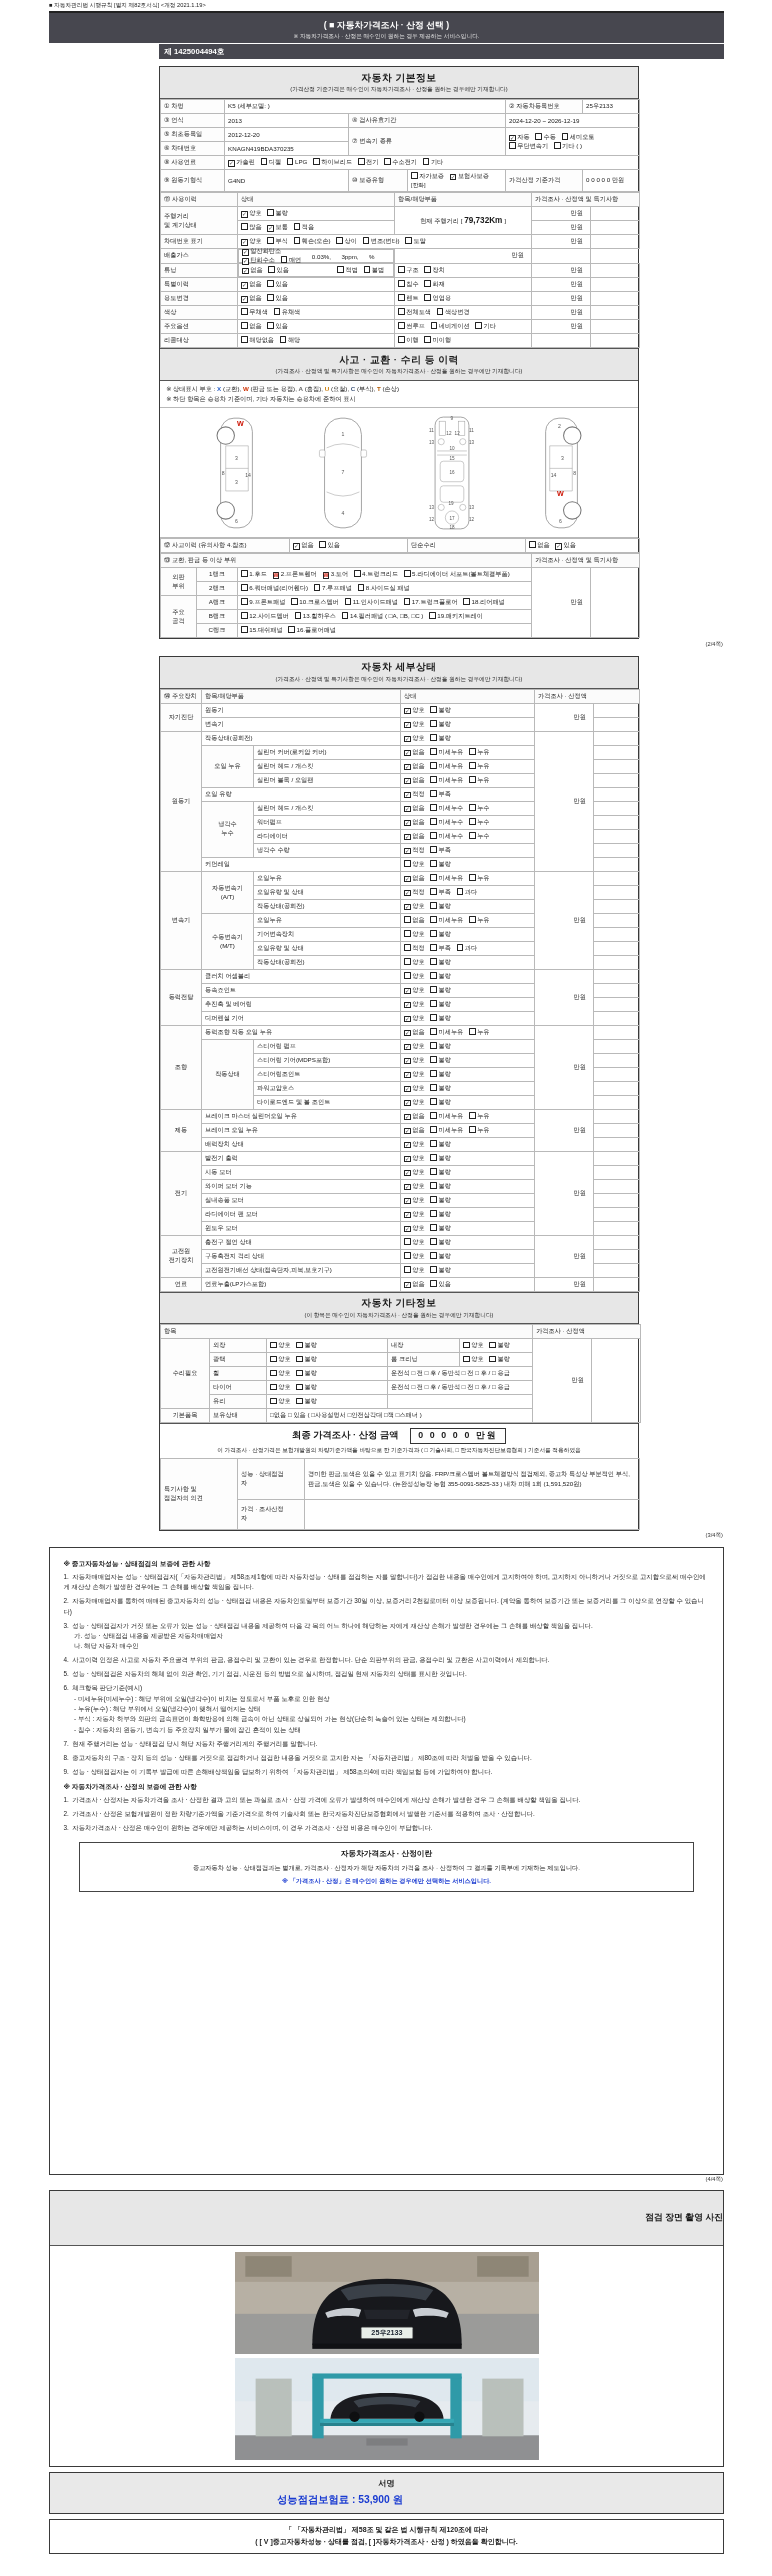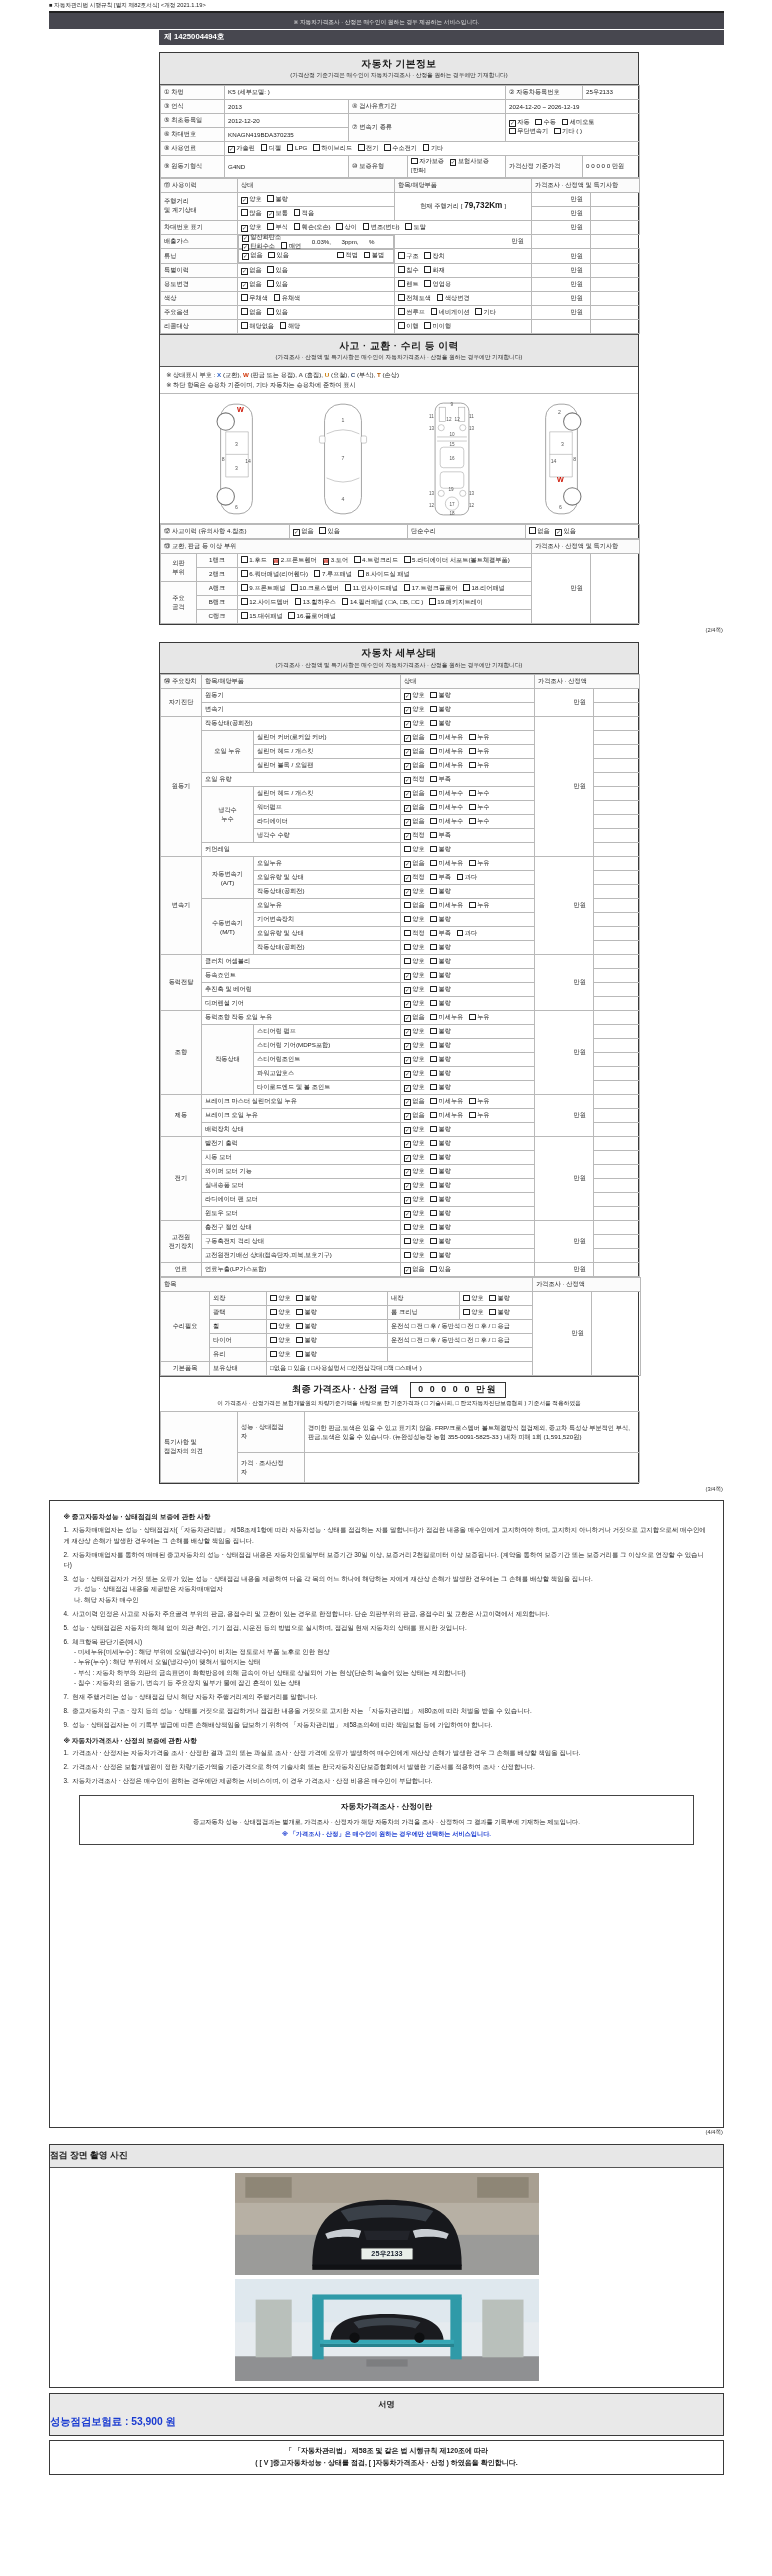--- a/index.html
+++ b/index.html
@@ -37,36 +37,37 @@
   .finalprice .fp1 { font-size:9.3px; font-weight:bold; display:inline-block; margin-right:9.3px; }
   .finalprice .fp2 { font-size:8.8px; font-weight:bold; display:inline-block; border:1px solid #333; padding:1px 7.2px; letter-spacing:2.1px; background:#fdfdfd; }
   .finalprice .fp3 { font-size:5.7px; margin-top:2.6px; }
   .notice-body { padding:6.2px 13.4px 8.2px; font-size:6.4px; line-height:1.62; min-height:626px; }
   .notice-body .nt { font-weight:bold; margin:5.2px 0 2.1px; font-size:6.7px; }
   .notice-item { margin-bottom:3.6px; white-space:pre-wrap; }
   .hlbox { border:1px solid #444; margin:8.2px 15.5px 2.1px; padding:5.2px 8.2px; text-align:center; }
   .hlbox .bt { font-size:7.7px; font-weight:bold; margin-bottom:3.1px; }
   .hlbox .bl1 { font-size:6.2px; margin-bottom:2.1px; }
   .hlbox .bl2 { font-size:6.2px; color:#1a3bd1; font-weight:bold; }
-  .photo-head { background:#e7e7e7; text-align:left; font-size:8.8px; font-weight:bold; padding:5px 0; border-bottom:1px solid #555; }
+  .photo-head { background:#e7e7e7; text-align:right; font-size:8.8px; font-weight:bold; padding:21px 0; border-bottom:1px solid #555; }
   .photos { display:flex; flex-direction:column; align-items:center; gap:4.1px; padding:5.2px 0 6.2px; }
   .sigbar { margin:5.2px 0 0 49px; width:675px; border:1px solid #3a3a3a; background:#e9e9e9; padding:5.2px 0 6.2px; }
   .sigbar .sg { text-align:center; font-size:8.2px; font-weight:bold; }
-  .sigbar .ins { text-align:left; margin:4.1px 93px 0 0; font-size:10.3px; font-weight:bold; color:#1a3bd1; }
+  .sigbar .ins { text-align:center; margin:4.1px 93px 0 0; font-size:10.3px; font-weight:bold; color:#1a3bd1; }
   .footerbox { margin:4.1px 49px 0; border:1px solid #3a3a3a; text-align:center; padding:4.6px 0 5.2px; font-size:7px; font-weight:bold; line-height:1.7; }
   svg text { font-family:"Liberation Sans",sans-serif; }
   .subcell { background:#fdfdfd; }
   .remark-txt { line-height:1.55; }
 </style>
 </head>
 <body>
 
 <div class="topline">■ 자동차관리법 시행규칙 [별지 제82호서식] &lt;개정 2021.1.19&gt;</div>
 <div class="dblrule"></div>
 <div class="band">
+  <div class="t2">( ■ 자동차가격조사 · 산정 선택 )</div>
   <div class="t3">※ 자동차가격조사 · 산정은 매수인이 원하는 경우 제공하는 서비스입니다.</div>
 </div>
 <div class="docno">제 1425004494호</div>
 
 <div class="box">
   <div class="sec-head">
     <div class="h">자동차 기본정보</div>
     <div class="s">(가격산정 기준가격은 매수인이 자동차가격조사 · 산정을 원하는 경우에만 기재합니다)</div>
   </div>
   <table>
@@ -616,20 +617,24 @@
         <tr>
           <td class="lab ctr" rowspan="1" style="white-space: pre-line;">연료</td>
           <td colspan="2">연료누출(LP가스포함)</td>
           <td><span class="opt"><span class="cb">✓</span><span>없음</span></span><span class="opt"><span class="cb"></span><span>있음</span></span></td>
           <td class="price" rowspan="1">만원</td>
           <td></td>
         </tr>
       </tbody>
   </table>
 
+  <div class="sec-head inner">
+    <div class="h">자동차 기타정보</div>
+    <div class="s">(이 항목은 매수인이 자동차가격조사 · 산정을 원하는 경우에만 기재합니다)</div>
+  </div>
   <table>
     <colgroup>
         <col style="width:49px">
         <col style="width:57px">
         <col style="width:121px">
         <col style="width:72px">
         <col style="width:73px">
         <col style="width:59px">
         <col style="width:49px">
       </colgroup>

